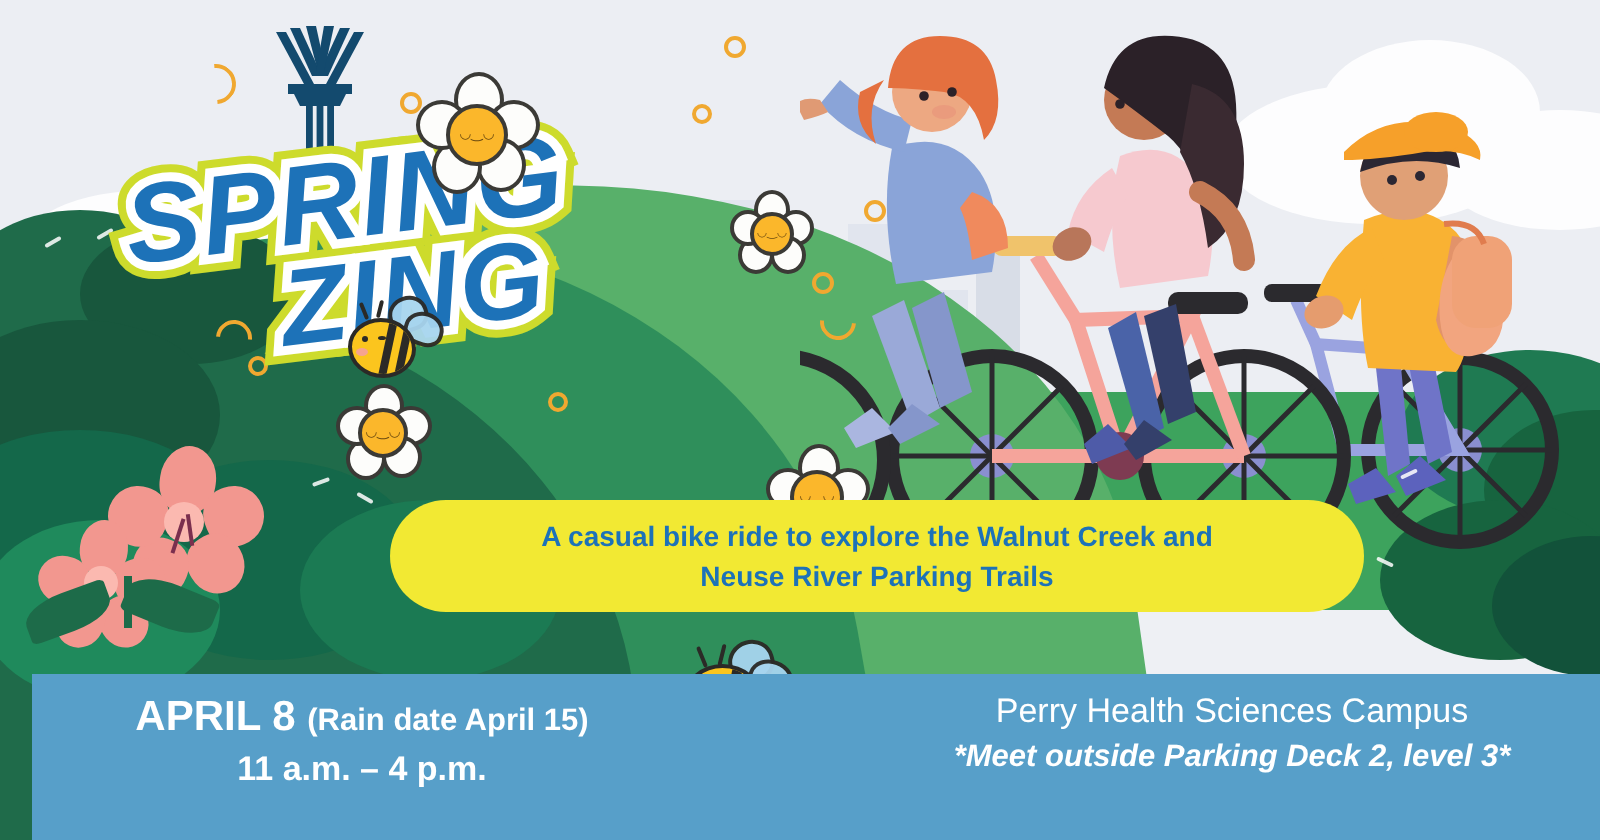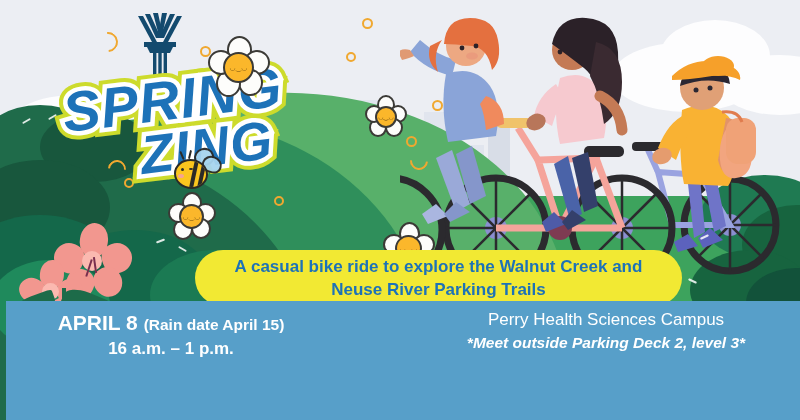--- a/index.html
+++ b/index.html
@@ -79,24 +79,24 @@
   .w1{font-size:56px;left:0;top:0;transform:rotate(-7deg);}
   .w2{font-size:54px;left:78px;top:48px;transform:rotate(-7deg);}
 
   
   .riders{position:absolute;left:400px;top:0;width:400px;height:310px;}
 
   
   .banner{position:absolute;left:195px;top:250px;width:487px;height:56px;
           background:#f2e933;border-radius:28px;display:flex;flex-direction:column;
           align-items:center;justify-content:center;gap:3px;}
-  .banner div{color:#1d72b8;font-size:17px;font-weight:bold;line-height:1.15;white-space:nowrap;}
-
-  
-  .footer{position:absolute;left:6px;right:0;bottom:0;height:119px;background:#579fc9;}
+  .banner div{color:#1d72b8;font-size:14px;font-weight:bold;line-height:1.15;white-space:nowrap;}
+
+  
+  .footer{position:absolute;left:16px;right:0;bottom:0;height:83px;background:#579fc9;}
   .fleft{position:absolute;left:0;top:10px;width:330px;text-align:center;color:#ffffff;}
   .fleft .l1{font-size:21px;font-weight:bold;line-height:1.15;}
   .fleft .l1 span{font-size:15.5px;}
   .fleft .l2{font-size:17px;font-weight:bold;margin-top:4px;}
   .fright{position:absolute;left:400px;top:8px;width:400px;text-align:center;color:#ffffff;}
   .fright .r1,.fright .r2{font-size:17px;font-weight:normal;line-height:1.35;}
   .fright .r3{font-size:15.5px;font-weight:bold;font-style:italic;line-height:1.35;margin-top:1px;}
 </style>
 </head>
 <body>
@@ -380,21 +380,21 @@
   </div>
 
   <div class="banner">
     <div>A casual bike ride to explore the Walnut Creek and</div>
     <div>Neuse River Parking Trails</div>
   </div>
 
   <div class="footer">
     <div class="fleft">
       <div class="l1"><span style="font-size:21px">APRIL 8</span> <span>(Rain date April 15)</span></div>
-      <div class="l2">16 a.m. – 1 p.m.</div>
+      <div class="l2">11 a.m. – 4 p.m.</div>
     </div>
     <div class="fright">
       <div class="r1">Perry Health Sciences Campus</div>
       <div class="r3">*Meet outside Parking Deck 2, level 3*</div>
     </div>
   </div>
 
 </div>
 
 </body></html>

